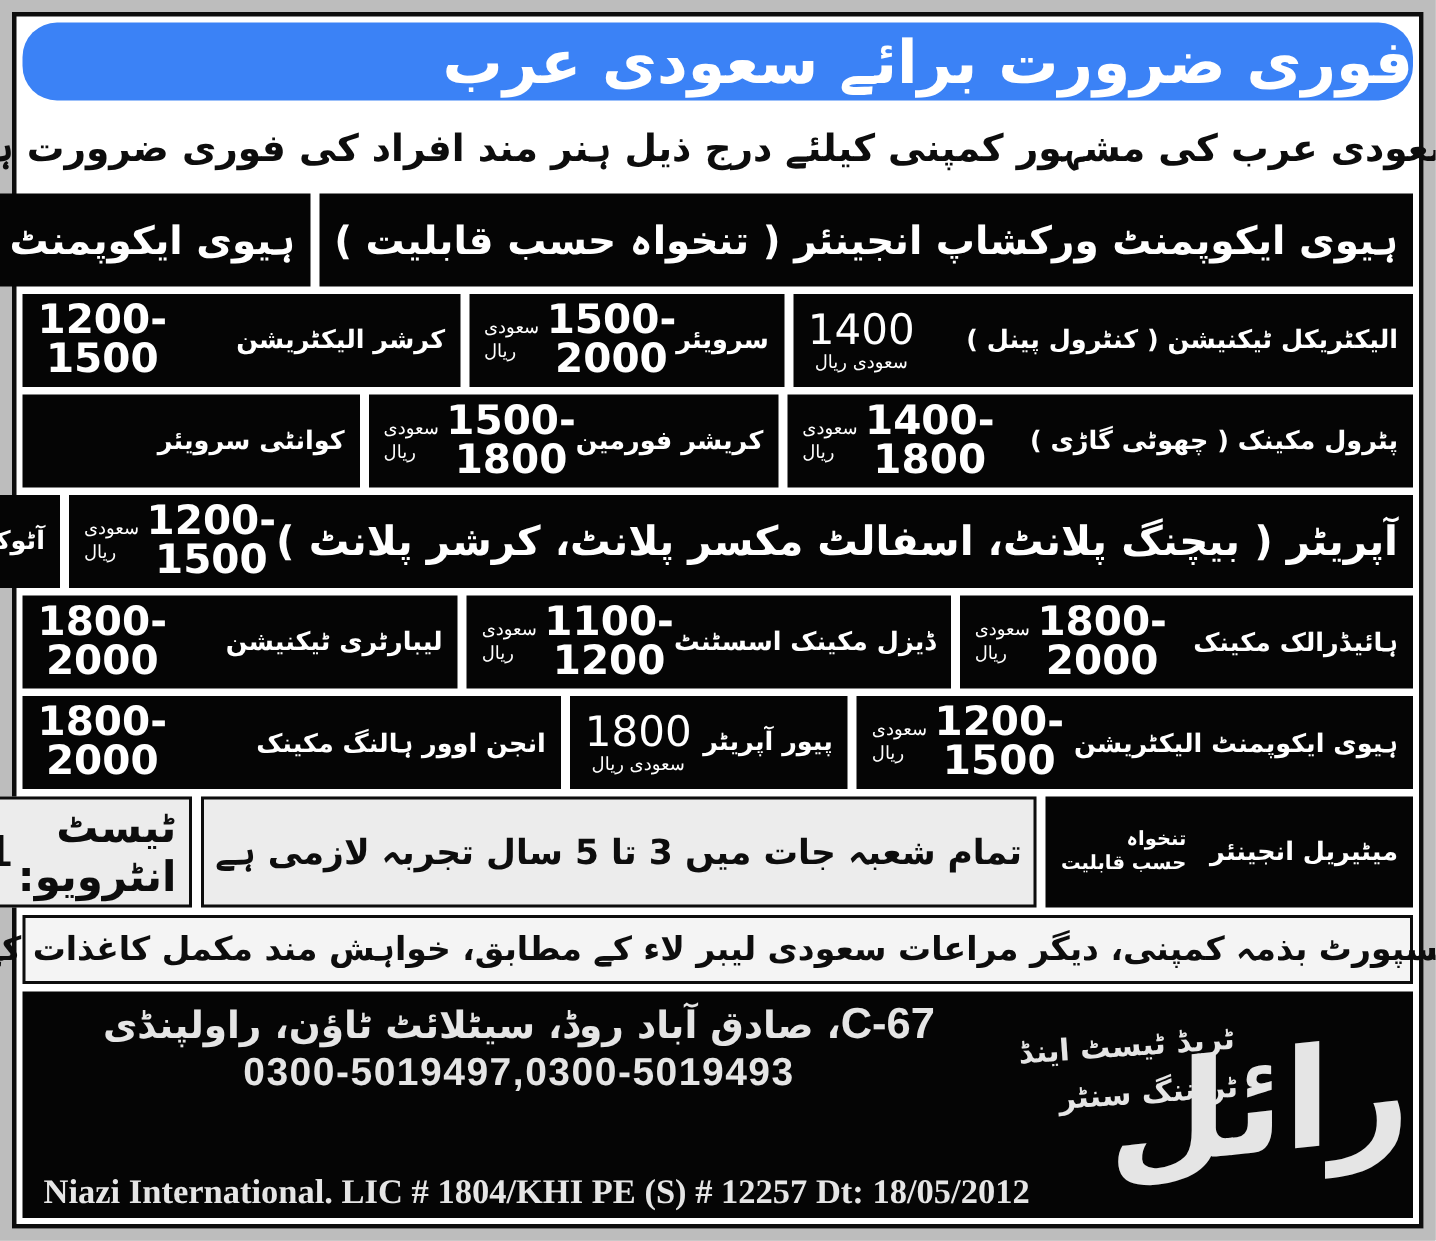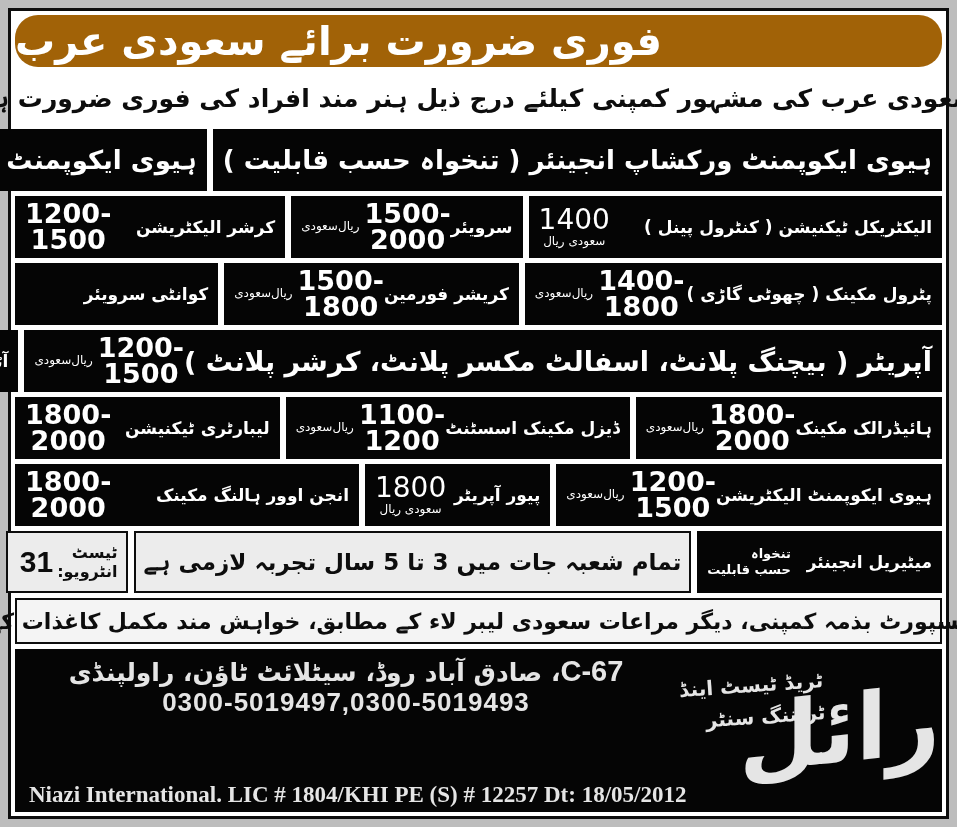--- a/index.html
+++ b/index.html
@@ -1,43 +1,43 @@
 <!DOCTYPE html>
 <html lang="ur"><head>
 <meta charset="utf-8">
 <style>
   html,body{margin:0;padding:0;background:#9a9a9a;}
   .page{width:957px;height:827px;background:#bdbdbd;padding:8px;box-sizing:border-box;
         font-family:"DejaVu Sans",sans-serif;}
   .frame{border:3px solid #0d0d0d;background:#ffffff;width:100%;height:100%;box-sizing:border-box;
          padding:4px;display:flex;flex-direction:column;gap:5px;}
-  .headerbar{background:#a16207;color:#fff;flex:0 0 52px;display:flex;align-items:center;justify-content:flex-start;border-radius:23px;}
+  .headerbar{background:#3b82f6;color:#fff;flex:0 0 52px;display:flex;align-items:center;justify-content:flex-end;border-radius:23px;}
   .headerbar .htxt{font-size:40px;font-weight:bold;direction:rtl;white-space:nowrap;}
   .subheader{flex:0 0 52px;display:flex;align-items:center;justify-content:center;color:#0d0d0d;}
   .subheader .stxt{font-size:25px;font-weight:bold;direction:rtl;white-space:nowrap;}
   .row{flex:0 0 62px;display:flex;direction:rtl;gap:6px;}
   .cell{background:#050505;color:#fff;display:flex;direction:rtl;align-items:center;
         justify-content:space-between;padding:2px 10px;box-sizing:border-box;}
   .cell.center{justify-content:flex-start;}
   .jtitle{font-weight:bold;font-size:17px;white-space:nowrap;}
   .jtitle.big{font-size:26px;}
   .jtitle.small{font-size:27px;}
   
   .sal-st{direction:ltr;display:flex;align-items:center;gap:5px;flex:0 0 auto;}
-  .sal-st .cur{display:flex;flex-direction:row;font-size:12px;line-height:1.3;text-align:left;}
+  .sal-st .cur{display:flex;flex-direction:column;font-size:12px;line-height:1.3;text-align:left;}
   .sal-st .nums{display:flex;flex-direction:column;font-size:27px;font-weight:bold;line-height:.95;text-align:center;}
   
   .sal-in{direction:ltr;text-align:center;flex:0 0 auto;}
   .sal-in .num{font-size:28px;font-weight:normal;line-height:1;}
   .sal-in .curline{font-size:12px;line-height:1.2;}
   .whitecell{background:#ececec;border:2px solid #0d0d0d;color:#0d0d0d;display:flex;align-items:center;
              justify-content:center;direction:rtl;box-sizing:border-box;padding:2px 8px;}
   .whitecell .wtxt{font-size:23px;font-weight:bold;white-space:nowrap;}
   .iv-num{font-size:30px;font-weight:bold;font-family:"Liberation Sans",sans-serif;margin:0 4px;}
-  .iv-lbl{font-size:16px;font-weight:bold;}
+  .iv-lbl{font-size:28px;font-weight:bold;}
   .mat-sub{display:flex;flex-direction:column;font-size:13px;font-weight:bold;line-height:1.25;text-align:right;}
   .note{flex:0 0 46px;background:#f4f4f4;border:2px solid #0d0d0d;display:flex;align-items:center;
         justify-content:center;direction:rtl;box-sizing:border-box;}
   .note .ntxt{font-size:22px;font-weight:bold;color:#0d0d0d;white-space:nowrap;}
   .footer{background:#050505;color:#e5e5e5;flex:1 1 auto;position:relative;box-sizing:border-box;}
   .f-left{position:absolute;left:0;top:6px;right:265px;display:flex;flex-direction:column;align-items:center;}
   .f-address{direction:rtl;font-size:25px;font-weight:bold;white-space:nowrap;}
   .f-address .cnum{font-family:"Liberation Sans",sans-serif;font-size:29px;}
   .f-tel{font-family:"Liberation Sans",sans-serif;font-size:27px;font-weight:bold;letter-spacing:1px;margin-top:6px;line-height:1.1;}
   .f-tel2{font-family:"Liberation Sans",sans-serif;font-size:26px;font-weight:bold;letter-spacing:1px;line-height:1.1;}

